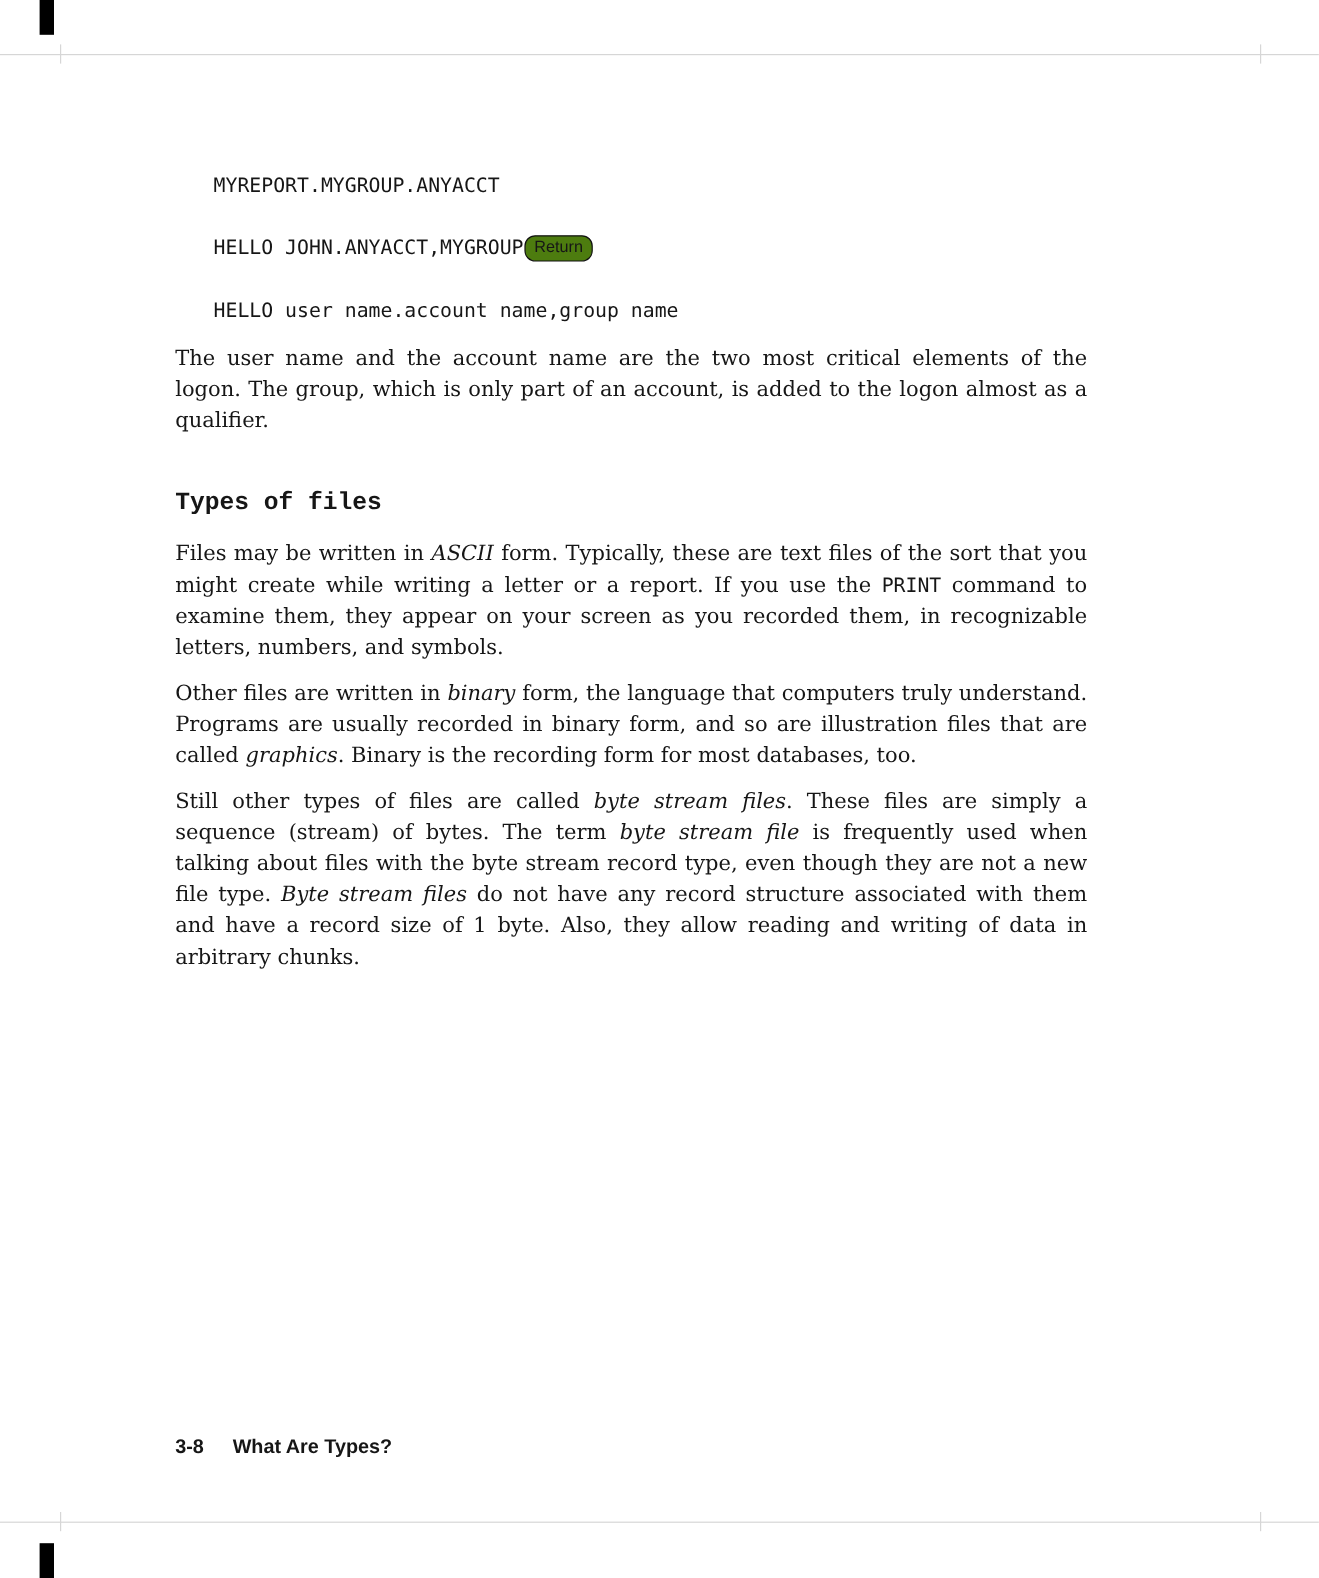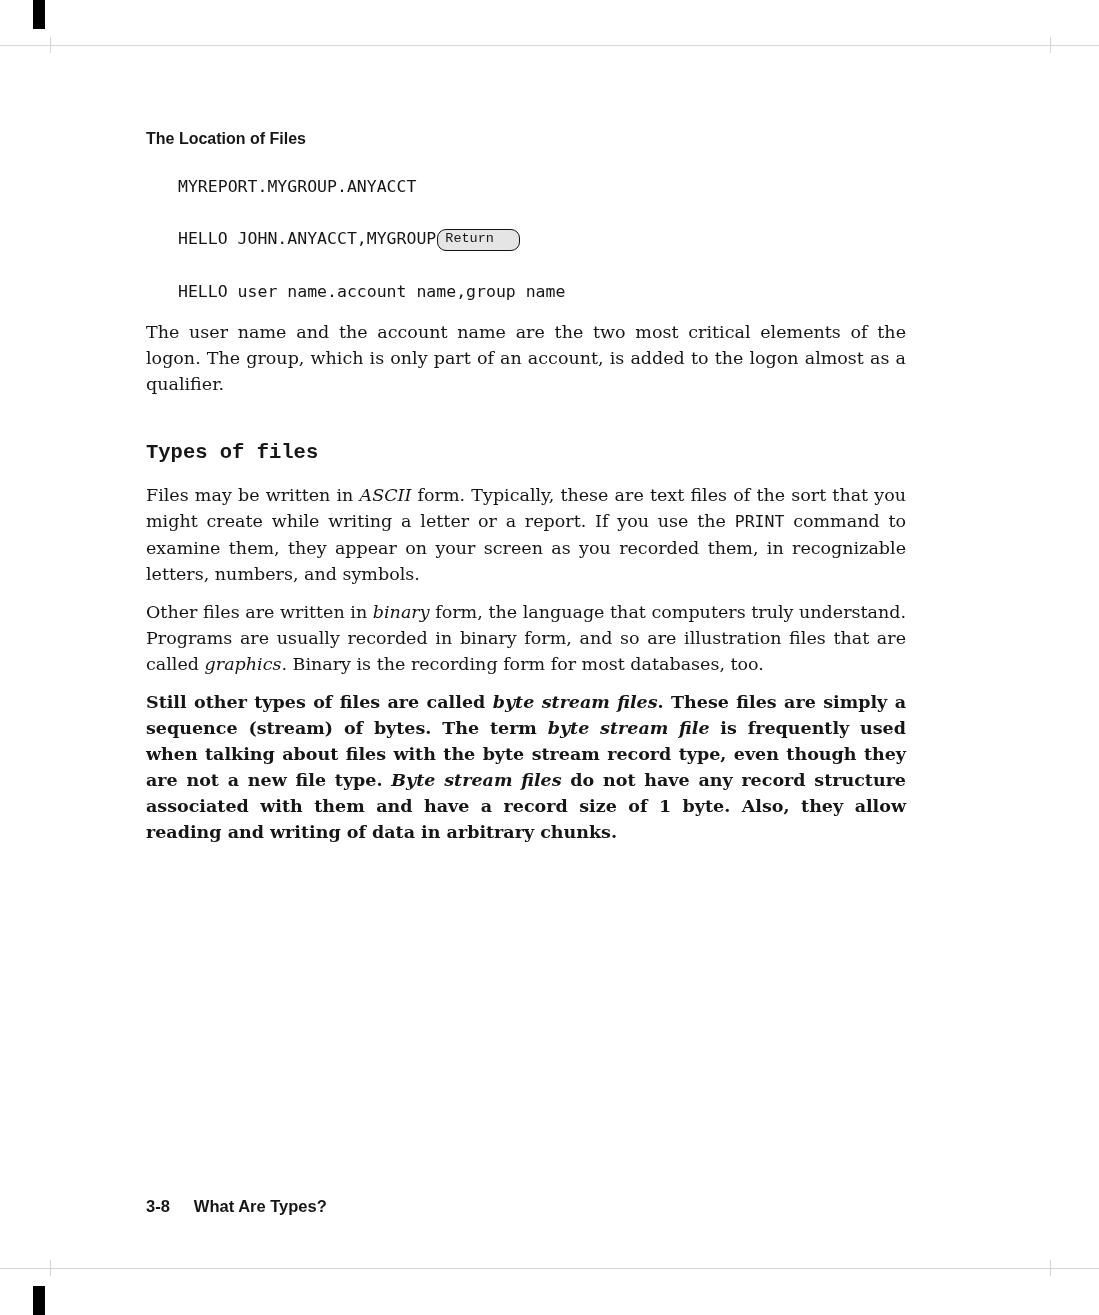--- a/index.html
+++ b/index.html
@@ -62,49 +62,49 @@
   }
   .section-title.second { margin-top: 44px; font-family: Liberation Mono, monospace; }
 
   p.body {
     font-size: 17.5px;
     line-height: 26px;
     text-align: justify;
     margin-bottom: 12px;
   }
   p.body.after-code { margin-top: 4px; }
-  p.body.closing { margin-bottom: 12px; font-weight: bold; }
+  p.body.closing { margin-bottom: 12px; }
 
   .codeline {
     font-family: "DejaVu Sans Mono", monospace;
     font-size: 16.5px;
     line-height: 22px;
     margin-left: 32px;
     white-space: nowrap;
   }
   .codeline.first  { margin-top: 14px; margin-bottom: 30px; }
   .codeline.legend { margin-bottom: 16px; }
 
   .seg-plain  { }
   .seg-italic { font-style: italic; }
   .seg-mono   {
     font-family: "DejaVu Sans Mono", monospace;
     font-size: 16.5px;
   }
   .seg-keycap {
     display: inline-block;
-    font-family: Liberation Mono, monospace;
+    font-family: Liberation Sans, sans-serif;
     font-size: 13.5px;
     line-height: 1.25;
     border: 1.6px solid #111111;
     border-radius: 9px;
-    padding: 1px 25px 2px 7px;
+    padding: 1px 7px 2px 7px;
     vertical-align: 2px;
     margin-left: 1px;
-    background: #e5e5e5;
+    background: #4d7c0f;
   }
 
   .footer {
     position: absolute;
     left: 146px;
     top: 1197px;
     font-family: "Liberation Sans", sans-serif;
     font-weight: bold;
     font-size: 16.5px;
   }
@@ -117,21 +117,20 @@
 <div class="rule-h bottom"></div>
 <div class="tick-v t1"></div>
 <div class="tick-v t2"></div>
 <div class="tick-v b1"></div>
 <div class="tick-v b2"></div>
 <div class="corner-bar top"></div>
 <div class="corner-bar bottom"></div>
 
 <div class="content">
 
-  <div class="kicker">The Location of Files</div>
 
 
 
 
   <div class="codeline first">MYREPORT.MYGROUP.ANYACCT</div>
 
 
 
   <div class="codeline first"><span class="seg-mono">HELLO JOHN.ANYACCT,MYGROUP</span><span class="seg-keycap">Return</span></div>
 

